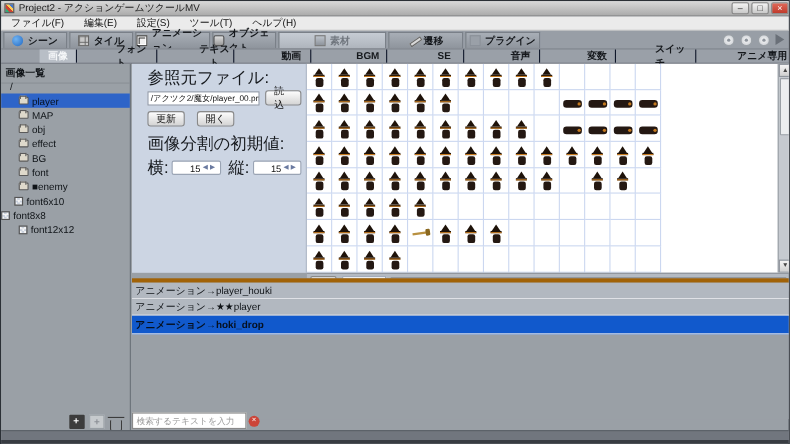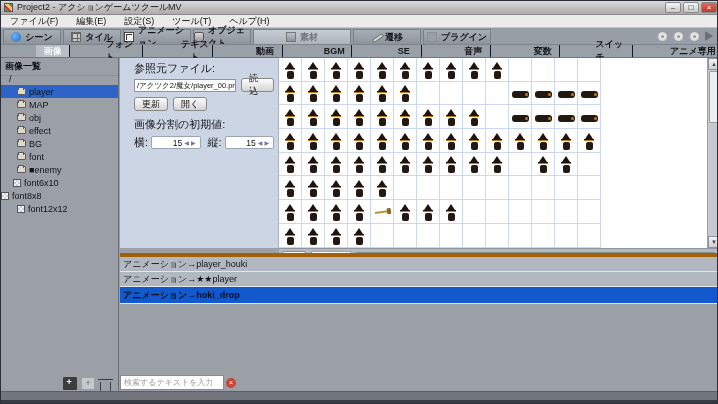--- a/index.html
+++ b/index.html
@@ -71,27 +71,27 @@
   .sbt{width:14px;height:13px;position:relative;}
   .fplus{background:#3c3c3c;border-radius:1px;}
   .fplus::before{content:"+";position:absolute;left:3.5px;top:0px;color:#fff;font-size:9px;font-weight:bold;}
   .plus{background:#c6cacd;border:1px solid #9aa0a6;}
   .plus::before{content:"+";position:absolute;left:3.5px;top:0px;color:#8c9096;font-size:9px;font-weight:bold;}
   .trash{border:1.5px solid #3c3c3c;border-top:none;border-radius:0 0 2px 2px;width:11px;height:10px;top:3px;left:1px;}
   .trash::before{content:"";position:absolute;left:-3px;top:-3px;width:15px;height:1.5px;background:#3c3c3c;}
   
   .formpanel{position:absolute;left:119px;top:57px;width:159px;height:190px;background:#ccd5e3;
     border-right:1px solid #a8b2c2;padding:2px 4px;}
-  .flabel{font-size:11px;color:#15181c;margin:1px 0 2px 10px;}
+  .flabel{font-size:15px;color:#15181c;margin:1px 0 2px 10px;}
   .filerow{display:flex;gap:5px;margin-left:10px;align-items:center;}
   .fileinput{width:110px;height:13px;background:#fff;border:1px solid #8a94a4;font-size:7.5px;
     color:#111;padding:0 2px;line-height:12px;white-space:nowrap;overflow:hidden;}
   .btn{height:14px;background:linear-gradient(#fdfdfd,#d4d4d4);border:1px solid #8a8a8a;border-radius:3px;
     font-size:9px;color:#111;display:inline-flex;align-items:center;justify-content:center;padding:0 7px;}
-  .btnrow{display:flex;gap:5px;margin:5px 0 6px 10px;}
+  .btnrow{display:flex;gap:11px;margin:5px 0 6px 10px;}
   .sprow{display:flex;align-items:center;gap:3px;margin-left:10px;margin-top:3px;}
   .spin{width:52px;height:13px;background:#fff;border:1px solid #9aa4b4;border-radius:2px;
     display:flex;align-items:center;justify-content:flex-end;font-size:8.5px;color:#111;padding-right:4px;gap:2px;}
   .spin .arr{font-size:6px;color:#6a7aa0;}
   
   .spritepanel{position:absolute;left:278px;top:57px;width:440px;height:190px;background:#ffffff;overflow:hidden;}
   .grid{position:absolute;left:0;top:0;width:323px;}
   .grow{display:flex;height:23.7px;}
   .gcell{width:23px;height:23.7px;border-right:1px solid #cbd7f0;border-bottom:1px solid #cbd7f0;
     display:flex;align-items:flex-end;justify-content:center;padding-bottom:2px;}

